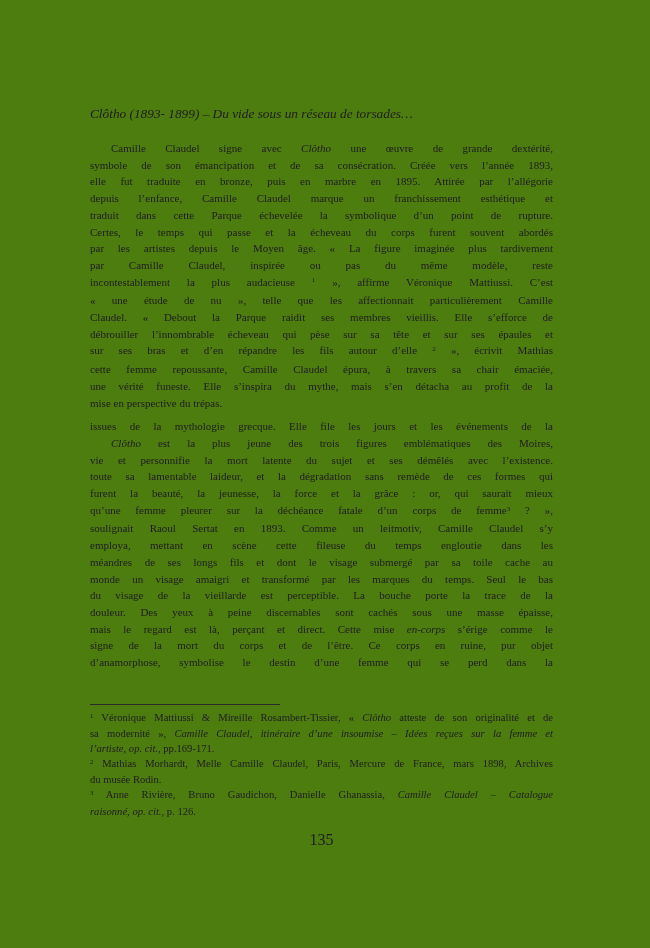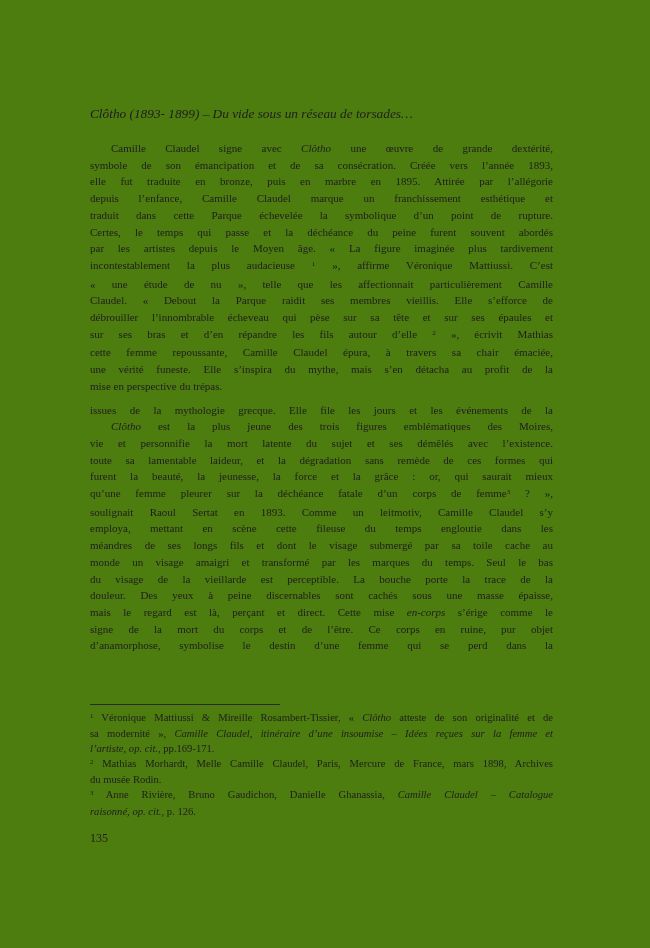--- a/index.html
+++ b/index.html
@@ -16,38 +16,39 @@
   .ln{line-height:16.7px;text-align:justify;text-align-last:justify;}
   .ln.last{text-align-last:left;}
   .ln.ind{text-indent:21px;}
   .it{font-style:italic;}
   .sup{font-size:0.64em;position:relative;top:-0.45em;}
   .fnsep{position:absolute;left:90px;top:704px;width:190px;border-top:1.2px solid #2a2a2a;}
   .fns{position:absolute;left:90px;top:710px;width:463px;font-size:10.6px;}
   .fns .ln{line-height:15.1px;}
   .pagenum{
     position:absolute;left:90px;top:831px;width:463px;
-    text-align:left;font-size:12px;
+    text-align:center;font-size:16px;
   }
 </style>
 </head>
 <body>
 
 <div class="page">
   <div class="heading">Clôtho (1893- 1899) – Du vide sous un réseau de torsades…</div>
 
   <div class="paras" id="paragraphs">
       <div class="para">
         <div class="ln ind"><span>Camille Claudel signe avec </span><span class="it">Clôtho</span><span> une œuvre de grande dextérité,</span></div>
         <div class="ln"><span>symbole de son émancipation et de sa consécration. Créée vers l’année 1893,</span></div>
         <div class="ln"><span>elle fut traduite en bronze, puis en marbre en 1895. Attirée par l’allégorie</span></div>
         <div class="ln"><span>depuis l’enfance, Camille Claudel marque un franchissement esthétique et</span></div>
         <div class="ln"><span>traduit dans cette Parque échevelée la symbolique d’un point de rupture.</span></div>
-        <div class="ln"><span>Certes, le temps qui passe et la déchéance du peine furent souvent abordés</span></div>
+        <div class="ln"><span>Certes, le temps qui passe et la écheveau du corps furent souvent abordés</span></div>
         <div class="ln"><span>par les artistes depuis le Moyen âge. « La figure imaginée plus tardivement</span></div>
+        <div class="ln"><span>par Camille Claudel, inspirée ou pas du même modèle, reste</span></div>
         <div class="ln"><span>incontestablement la plus audacieuse </span><span class="sup">1</span><span> », affirme Véronique Mattiussi. C’est</span></div>
         <div class="ln"><span>« une étude de nu », telle que les affectionnait particulièrement Camille</span></div>
         <div class="ln"><span>Claudel. « Debout la Parque raidit ses membres vieillis. Elle s’efforce de</span></div>
         <div class="ln"><span>débrouiller l’innombrable écheveau qui pèse sur sa tête et sur ses épaules et</span></div>
         <div class="ln"><span>sur ses bras et d’en répandre les fils autour d’elle </span><span class="sup">2</span><span> », écrivit Mathias</span></div>
         <div class="ln"><span>cette femme repoussante, Camille Claudel épura, à travers sa chair émaciée,</span></div>
         <div class="ln"><span>une vérité funeste. Elle s’inspira du mythe, mais s’en détacha au profit de la</span></div>
         <div class="ln last"><span>mise en perspective du trépas.</span></div>
       </div>
       <div class="para">

